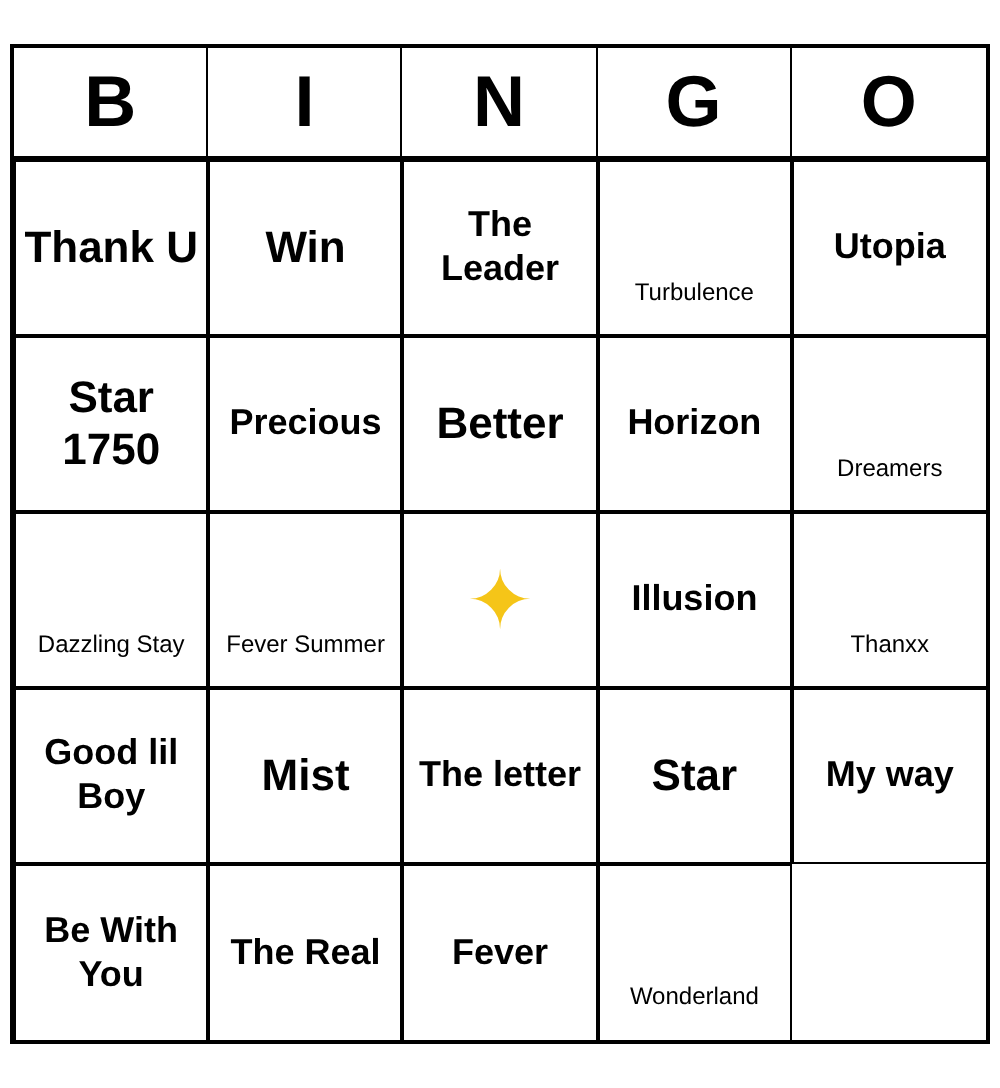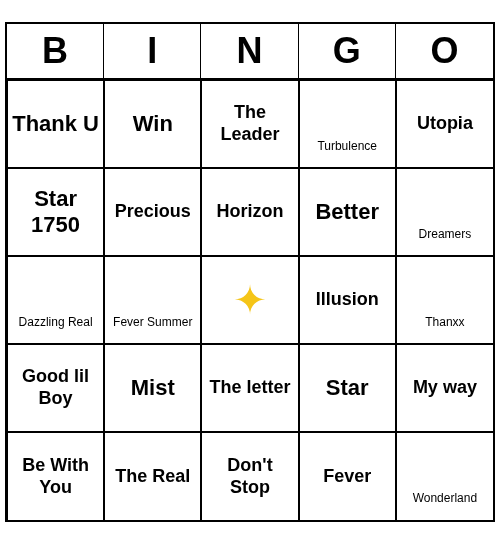--- a/index.html
+++ b/index.html
@@ -93,30 +93,30 @@
       <div class="cell">
         <span class="cell-text medium">Utopia</span>
       </div>
       <div class="cell">
         <span class="cell-text large">Star 1750</span>
       </div>
       <div class="cell">
         <span class="cell-text medium">Precious</span>
       </div>
       <div class="cell">
-        <span class="cell-text medium">Horizon</span>
+        <span class="cell-text large">Better</span>
       </div>
       <div class="cell">
-        <span class="cell-text large">Better</span>
+        <span class="cell-text medium">Horizon</span>
       </div>
       <div class="cell">
         <span class="cell-text small">Dreamers</span>
       </div>
       <div class="cell">
-        <span class="cell-text small">Dazzling Real</span>
+        <span class="cell-text small">Dazzling Stay</span>
       </div>
       <div class="cell">
         <span class="cell-text small">Fever Summer</span>
       </div>
       <div class="cell">
         <span class="star-icon">✦</span>
       </div>
       <div class="cell">
         <span class="cell-text medium">Illusion</span>
       </div>
@@ -138,22 +138,19 @@
       <div class="cell">
         <span class="cell-text medium">My way</span>
       </div>
       <div class="cell">
         <span class="cell-text medium">Be With You</span>
       </div>
       <div class="cell">
         <span class="cell-text medium">The Real</span>
       </div>
       <div class="cell">
-        <span class="cell-text medium">Don't Stop</span>
-      </div>
-      <div class="cell">
         <span class="cell-text medium">Fever</span>
       </div>
       <div class="cell">
         <span class="cell-text small">Wonderland</span>
       </div>
     </div>
 </div>
 
 </body></html>

